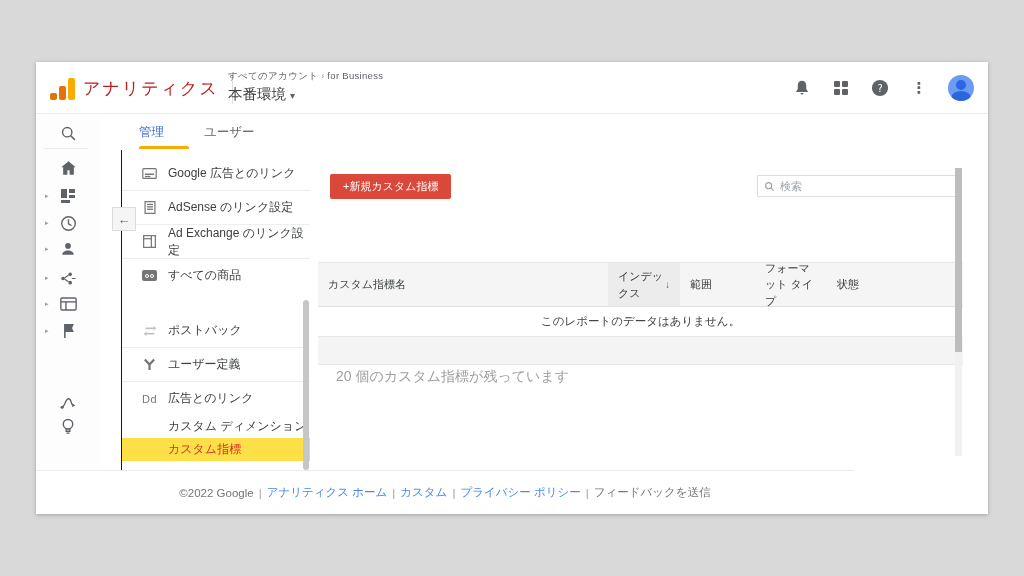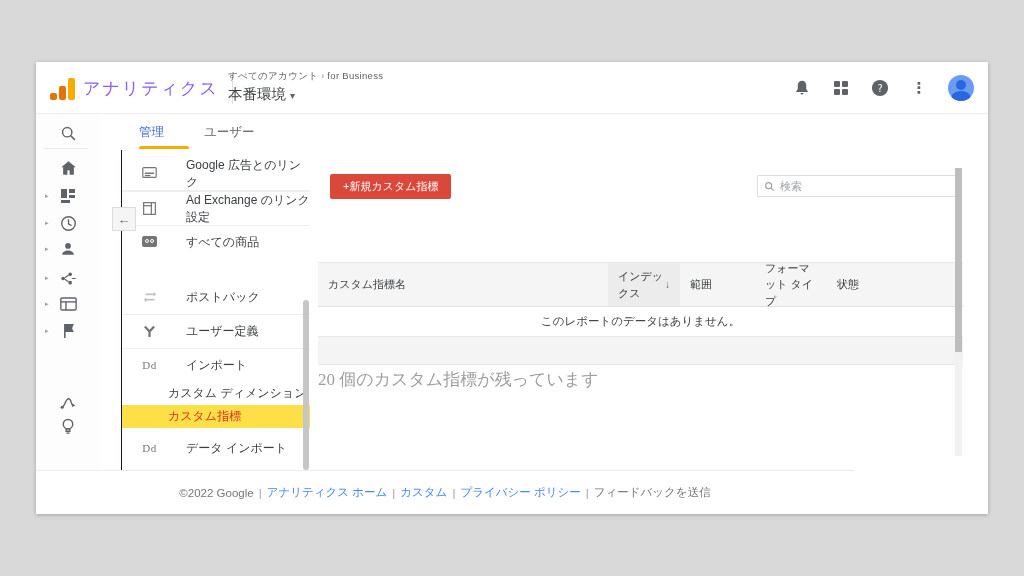--- a/index.html
+++ b/index.html
@@ -9,21 +9,21 @@
   .window { position:absolute; left:36px; top:62px; width:952px; height:452px; background:#fff;
             box-shadow:0 1px 4px rgba(0,0,0,.25); overflow:hidden; }
 
   
   .hdr { position:absolute; left:0; top:0; width:952px; height:52px; background:#fff; border-bottom:1px solid #ececec; }
   .logo { position:absolute; left:14px; top:14px; width:28px; height:24px; }
   .logo .bar { position:absolute; bottom:0; border-radius:2px; }
   .logo .b1 { left:0;  width:7px; height:7px;  background:#e37400; }
   .logo .b2 { left:9px; width:7px; height:14px; background:#e8710a; }
   .logo .b3 { left:18px; width:7px; height:22px; background:#f9ab00; }
-  .product { position:absolute; left:47px; top:15px; font-size:17px; letter-spacing:2px; color:#8b5cf6; }
+  .product { position:absolute; left:47px; top:15px; font-size:17px; letter-spacing:2px; color:#b91c1c; }
   .hdr-div { position:absolute; left:196px; top:12px; width:1px; height:30px; background:#e0e0e0; }
   .crumbs { position:absolute; left:192px; top:8px; }
   .crumb-top { font-size:9.5px; color:#5f6368; letter-spacing:.3px; }
   .crumb-top .sep { margin:0 3px; font-size:8.5px; color:#80868b; }
   .prop { margin-top:2px; font-size:14.5px; color:#3c4043; }
   .prop .dd { font-size:10px; color:#5f6368; margin-left:4px; }
   .hdr-right { position:absolute; right:14px; top:0; height:52px; display:flex; align-items:center; gap:19px; }
   .hicon { width:20px; height:20px; display:flex; align-items:center; justify-content:center; cursor:pointer; }
   .more-dots { font-size:15px; color:#5f6368; font-weight:bold; }
   .avatar { width:26px; height:26px; border-radius:50%; background:#6b9bf4; position:relative; overflow:hidden; }
@@ -41,21 +41,21 @@
   
   .tabbar { position:absolute; left:64px; top:52px; width:888px; height:36px; background:#fff; }
   .tab { position:absolute; top:0; height:36px; display:flex; align-items:center; font-size:12.5px; cursor:pointer; }
   .tab.admin { left:39px; color:#4272d8; }
   .tab.user  { left:104px; color:#5f6368; }
   .tab-underline { position:absolute; left:39px; top:32px; width:50px; height:3px; background:#f9ab00; border-radius:2px 2px 0 0; }
 
   
   .menu { position:absolute; left:85px; top:88px; width:189px; height:320px; background:#fff; border-left:1px solid #0f172a; }
   .menu-item { position:relative; display:flex; align-items:center; height:33px; padding-left:19px; cursor:pointer; color:#3c4043; font-size:12px; }
-  .menu-item .mi-icon { width:17px; height:14px; margin-right:28px; display:flex; align-items:flex-start; justify-content:center; flex:none;font-family:Liberation Serif, serif; }
+  .menu-item .mi-icon { width:17px; height:14px; margin-right:10px; display:flex; align-items:center; justify-content:center; flex:none; }
   .m-div { height:1px; background:#eeeeee; margin:0; }
   .m-gap { height:22px; }
   .mi-dd { font-size:11px; color:#757575; letter-spacing:.5px; }
   .sub-item { display:flex; align-items:center; height:23px; padding-left:46px; font-size:12px; color:#3c4043; cursor:pointer; }
   .sub-item.selected { background:#fde047; color:#d93025; }
   .all-products-box { width:15px; height:11px; background:#757575; border-radius:2px; display:flex; align-items:center; justify-content:center; gap:1px; }
   .all-products-box i { width:4px; height:4px; border:1px solid #fff; border-radius:50%; display:block; }
   .menu-scrollbar { position:absolute; left:267px; top:238px; width:6px; height:170px; background:#c6c6c6; border-radius:3px; }
   .back-btn { position:absolute; left:76px; top:145px; width:24px; height:24px; background:#f5f5f5; border:1px solid #dcdcdc;
               display:flex; align-items:center; justify-content:center; font-size:13px; color:#5f6368; cursor:pointer; }
@@ -76,21 +76,21 @@
   .th-name   { width:290px; }
   .th-index  { width:72px; background:#ececec; justify-content:flex-start; }
   .th-index .arr { font-size:10px; color:#5f6368; }
   .th-scope  { width:75px; }
   .th-format { width:72px; }
   .th-last   { width:70px; }
   .th-status { width:66px; }
   .trow-empty { height:30px; background:#fff; border-bottom:1px solid #e8e8e8; display:flex; align-items:center; justify-content:center;
                 font-size:11.5px; color:#3c4043; }
   .trow-foot { height:28px; background:#f4f4f4; border-bottom:1px solid #e8e8e8; }
-  .note { position:absolute; left:0; top:218px; font-size:17px; color:#9e9e9e;font-family:Liberation Serif, serif; }
+  .note { position:absolute; left:18px; top:218px; font-size:14px; color:#9e9e9e; }
 
   .main-track { position:absolute; left:919px; top:106px; width:7px; height:288px; background:#f1f1f1; }
   .main-thumb { position:absolute; left:919px; top:106px; width:7px; height:184px; background:#bdbdbd; }
 
   
   .ftr { position:absolute; left:0; top:408px; width:818px; height:44px; background:#fff; border-top:1px solid #ececec;
          display:flex; align-items:center; justify-content:center; font-size:11.5px; color:#757575; }
   .ftr a { color:#4285f4; text-decoration:none; cursor:pointer; }
   .ftr .s { margin:0 5px; color:#9e9e9e; }
 
@@ -240,20 +240,31 @@
         <span class="mi-icon">
           <svg width="15" height="11" viewBox="0 0 16 12">
               <rect x="0.7" y="0.7" width="14.6" height="10.6" rx="1" fill="none" stroke="#757575" stroke-width="1.3"></rect>
               <rect x="3" y="6" width="10" height="1.6" fill="#757575"></rect>
               <rect x="3" y="8.6" width="6" height="1.4" fill="#757575"></rect>
             </svg>
         </span>
         <span class="mi-label">Google 広告とのリンク</span>
       </div>
       <div class="m-div"></div>
+      <div class="menu-item">
+        <span class="mi-icon">
+          <svg width="12" height="13" viewBox="0 0 12 14">
+              <rect x="0.7" y="0.7" width="10.6" height="12.6" fill="none" stroke="#757575" stroke-width="1.3"></rect>
+              <rect x="2.8" y="3" width="6.4" height="1.4" fill="#757575"></rect>
+              <rect x="2.8" y="5.6" width="6.4" height="1.4" fill="#757575"></rect>
+              <rect x="2.8" y="8.2" width="6.4" height="1.4" fill="#757575"></rect>
+            </svg>
+        </span>
+        <span class="mi-label">AdSense のリンク設定</span>
+      </div>
       <div class="m-div"></div>
       <div class="menu-item">
         <span class="mi-icon">
           <svg width="13" height="13" viewBox="0 0 14 14">
               <rect x="0.7" y="0.7" width="12.6" height="12.6" fill="none" stroke="#757575" stroke-width="1.3"></rect>
               <line x1="9" y1="1" x2="9" y2="13" stroke="#757575" stroke-width="1.3"></line>
               <line x1="1" y1="4" x2="9" y2="4" stroke="#757575" stroke-width="1.3"></line>
             </svg>
         </span>
         <span class="mi-label">Ad Exchange のリンク設定</span>
@@ -287,21 +298,21 @@
               <path d="M2 1.5 7 7l5-5.5M7 7v6" stroke="#757575" stroke-width="2.4" fill="none"></path>
             </svg>
         </span>
         <span class="mi-label">ユーザー定義</span>
       </div>
       <div class="m-div"></div>
       <div class="menu-item">
         <span class="mi-icon">
           <span class="mi-dd">Dd</span>
         </span>
-        <span class="mi-label">インポート</span>
+        <span class="mi-label">広告とのリンク</span>
       </div>
       <div class="sub-item">
         <span>カスタム ディメンション</span>
       </div>
       <div class="sub-item selected">
         <span>カスタム指標</span>
       </div>
       <div style="height:4px"></div>
       <div class="menu-item">
         <span class="mi-icon">

